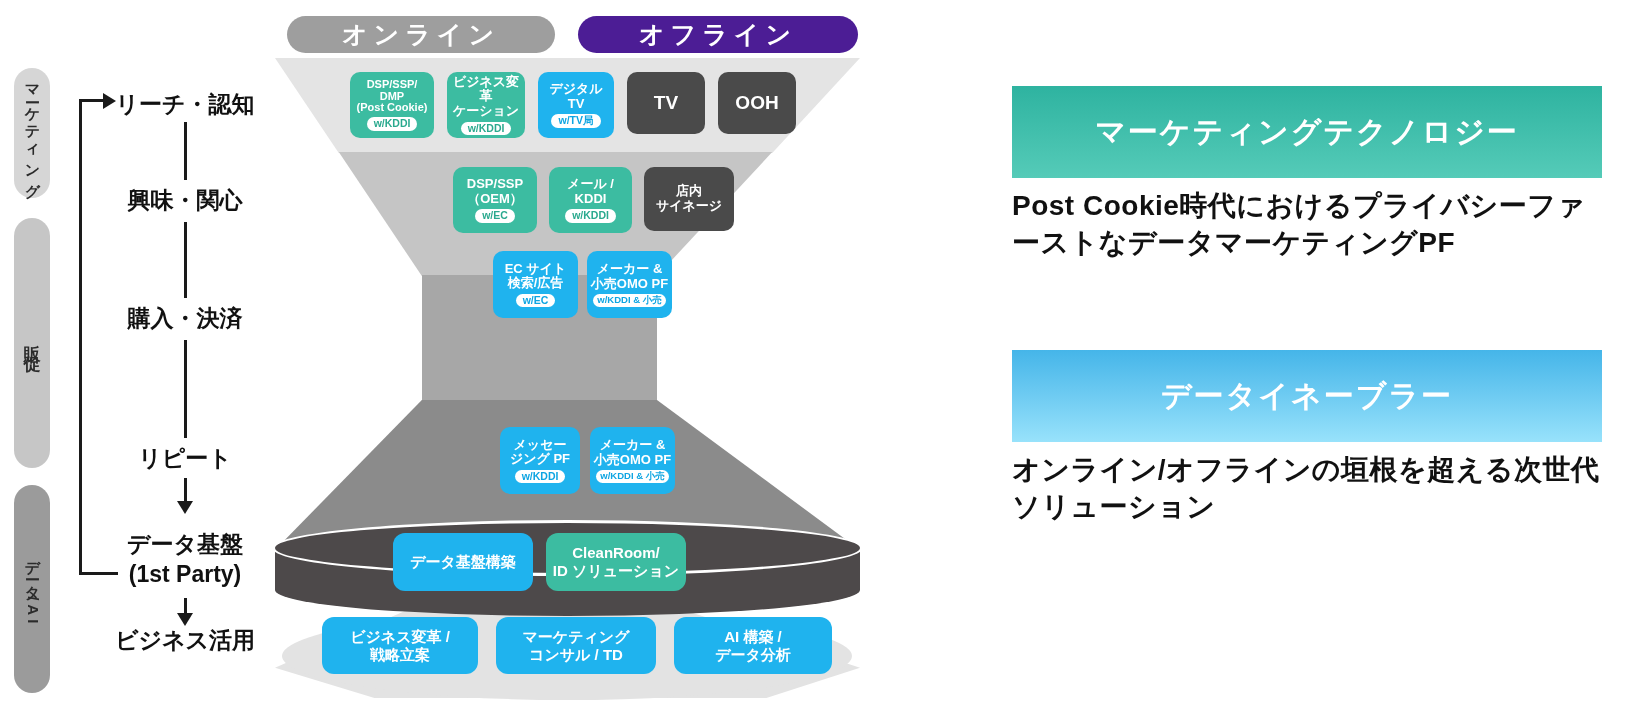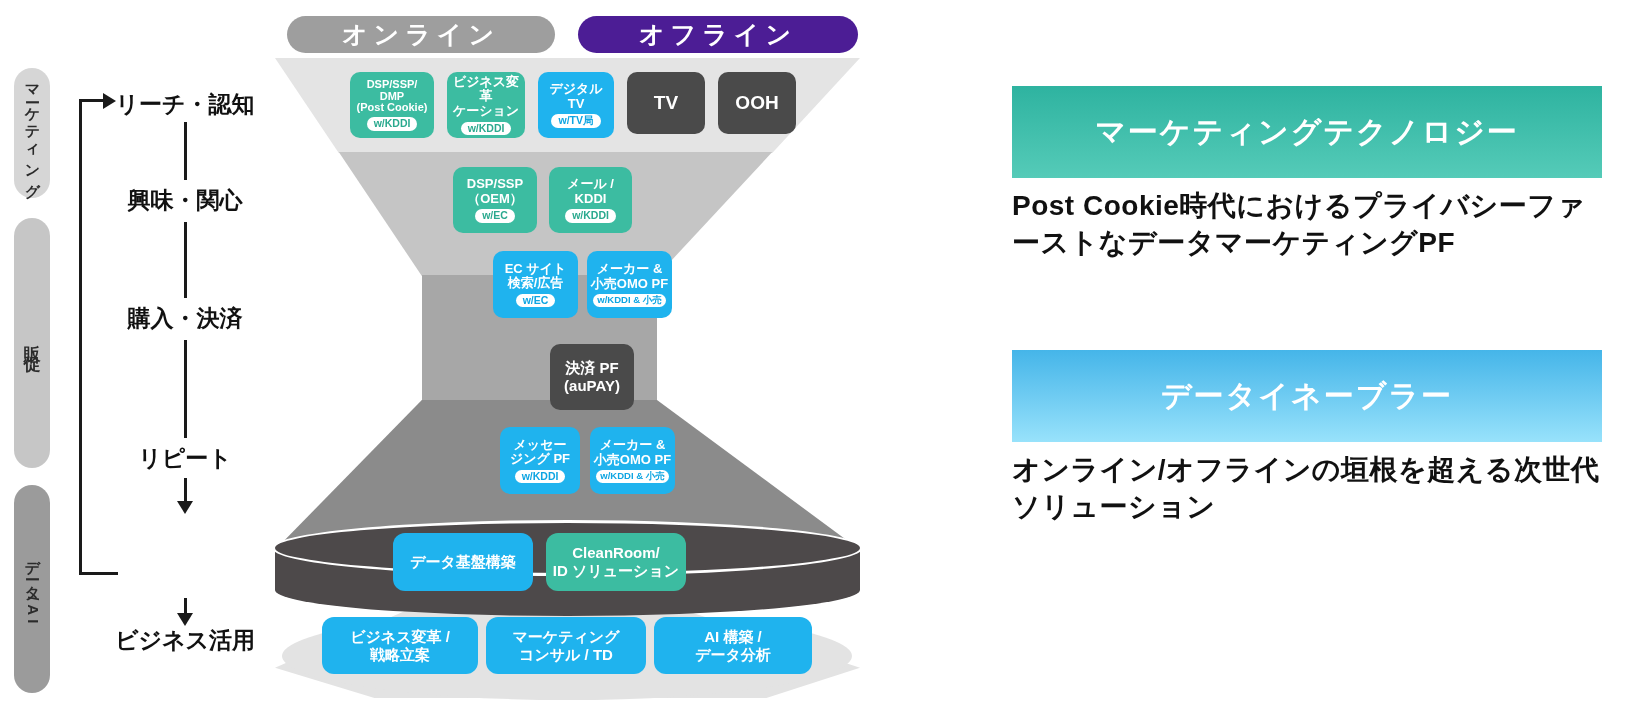--- a/index.html
+++ b/index.html
@@ -96,20 +96,22 @@
 
   <div class="fline" style="left:79px;top:99px;width:3px;height:476px;"></div>
   <div class="fline" style="left:80px;top:99px;width:24px;height:3px;"></div>
   <div class="arr-right" style="left:103px;top:93px;"></div>
   <div class="fline" style="left:80px;top:572px;width:38px;height:3px;"></div>
 
   <div class="stage-label" style="top:90px;">リーチ・認知</div>
   <div class="stage-label" style="top:186px;">興味・関心</div>
   <div class="stage-label" style="top:304px;">購入・決済</div>
   <div class="stage-label" style="top:444px;">リピート</div>
+  <div class="stage-label" style="top:530px;">データ基盤
+(1st Party)</div>
   <div class="stage-label" style="top:626px;">ビジネス活用</div>
 
   <div class="fline" style="left:184px;top:122px;width:3px;height:58px;"></div>
   <div class="fline" style="left:184px;top:222px;width:3px;height:76px;"></div>
   <div class="fline" style="left:184px;top:340px;width:3px;height:98px;"></div>
   <div class="fline" style="left:184px;top:478px;width:3px;height:24px;"></div>
   <div class="arr-down" style="left:177px;top:501px;"></div>
   <div class="fline" style="left:184px;top:598px;width:3px;height:16px;"></div>
   <div class="arr-down" style="left:177px;top:613px;"></div>
 
@@ -155,41 +157,39 @@
     <div class="box teal" style="width:84px;height:66px;">
       <div class="box-label">DSP/SSP
 （OEM）</div>
       <div class="badge">w/EC</div>
     </div>
     <div class="box teal" style="width:83px;height:66px;">
       <div class="box-label">メール /
 KDDI</div>
       <div class="badge">w/KDDI</div>
     </div>
+    <div class="box dark" style="width:90px;height:64px;">
+      <div class="box-label">店内
+サイネージ</div>
+    </div>
   </div>
 
   <div class="boxrow" style="left:493px;top:251px;gap:9px;">
     <div class="box blue" style="width:85px;height:67px;">
       <div class="box-label">EC サイト
 検索/広告</div>
       <div class="badge">w/EC</div>
     </div>
     <div class="box blue" style="width:85px;height:67px;">
       <div class="box-label">メーカー &amp;
 小売OMO PF</div>
       <div class="badge fs9">w/KDDI &amp; 小売</div>
     </div>
   </div>
 
-  <div class="boxrow" style="left:550px;top:344px;">
-    <div class="box dark" style="width:84px;height:66px;">
-      <div class="box-label fs15">決済 PF
-(auPAY)</div>
-    </div>
-  </div>
 
   <div class="boxrow" style="left:500px;top:427px;gap:10px;">
     <div class="box blue" style="width:80px;height:67px;">
       <div class="box-label">メッセー
 ジング PF</div>
       <div class="badge">w/KDDI</div>
     </div>
     <div class="box blue" style="width:85px;height:67px;">
       <div class="box-label">メーカー &amp;
 小売OMO PF</div>
@@ -200,21 +200,21 @@
   <div class="boxrow" style="left:393px;top:533px;gap:13px;">
     <div class="box blue" style="width:140px;height:58px;border-radius:12px;">
       <div class="box-label fs15">データ基盤構築</div>
     </div>
     <div class="box teal" style="width:140px;height:58px;border-radius:12px;">
       <div class="box-label fs15">CleanRoom/
 ID ソリューション</div>
     </div>
   </div>
 
-  <div class="boxrow" style="left:322px;top:617px;gap:8px;">
+  <div class="boxrow" style="left:322px;top:617px;gap:18px;">
     <div class="box blue" style="width:156px;height:57px;border-radius:12px;">
       <div class="box-label fs15">ビジネス変革 /
 戦略立案</div>
     </div>
     <div class="box blue" style="width:160px;height:57px;border-radius:12px;">
       <div class="box-label fs15">マーケティング
 コンサル / TD</div>
     </div>
     <div class="box blue" style="width:158px;height:57px;border-radius:12px;">
       <div class="box-label fs15">AI 構築 /

